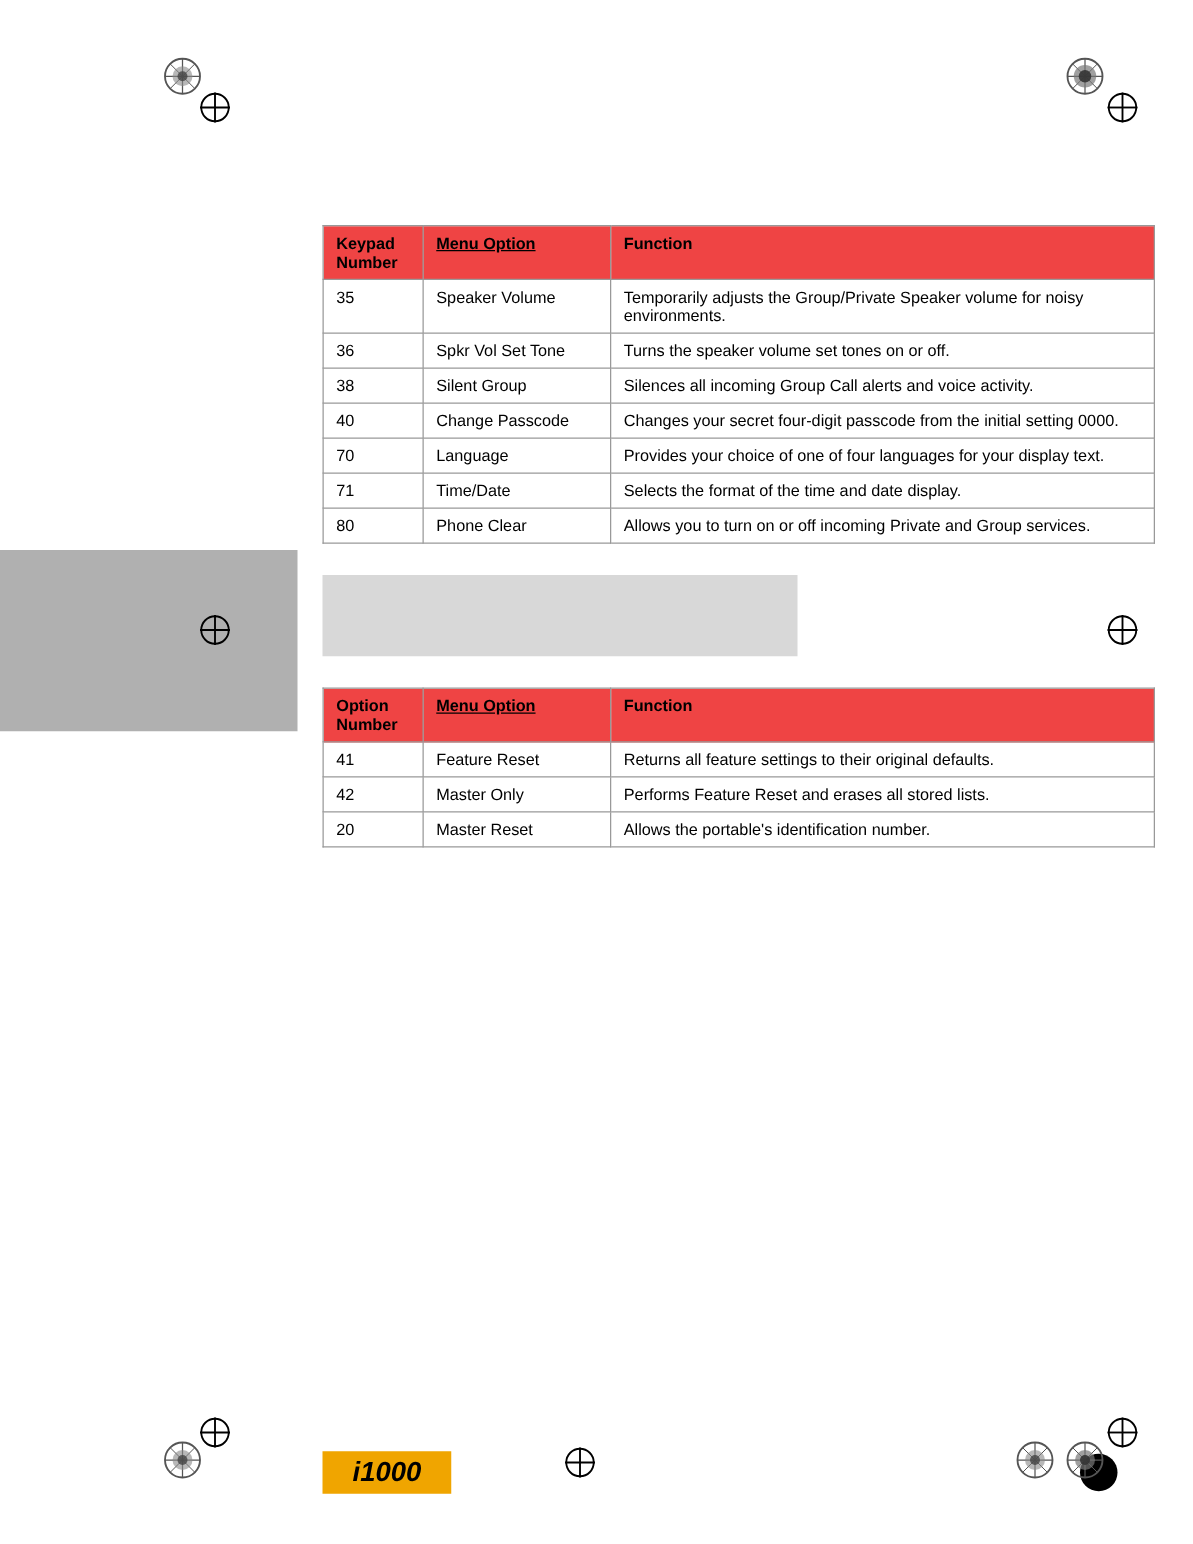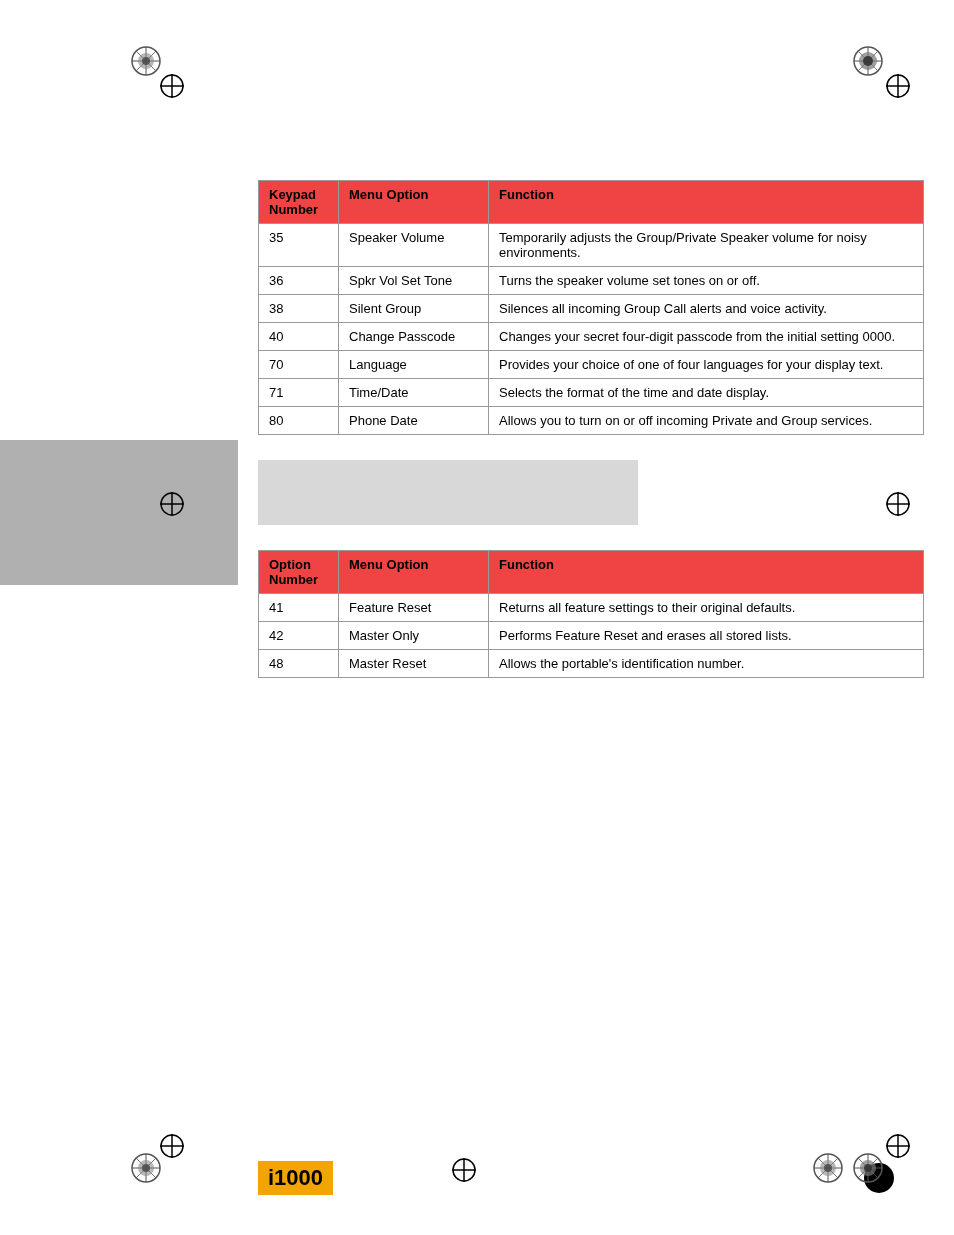--- a/index.html
+++ b/index.html
@@ -57,21 +57,21 @@
 
     table td {
       border: 1px solid #999;
       padding: 6px 10px;
       font-size: 13px;
       vertical-align: top;
       margin-top: 24px;
     }
 
     .col-keypad { width: 80px; }
-    .col-menu { width: 150px; }
+    .col-menu { width: 150px; text-decoration: underline; }
     .col-function { width: auto; }
 
     
     .gray-box {
       background: #d8d8d8;
       width: 380px;
       height: 65px;
       margin: 25px 0 25px 0;
     }
 
@@ -82,23 +82,24 @@
       left: 238px;
       right: 0;
       padding: 0 30px 0 20px;
       display: flex;
       align-items: center;
       gap: 15px;
     }
 
     .product-name {
       background: #f0a500;
-      padding: 4px 10px;
+      padding: 4px 24px;
       font-size: 22px;
       font-weight: bold;
+      font-style: italic;
       color: #000;
       display: inline-block;
     }
 
     .black-circle {
       width: 30px;
       height: 30px;
       border-radius: 50%;
       background: #000;
       margin-left: auto;
@@ -230,21 +231,21 @@
           <td>Language</td>
           <td>Provides your choice of one of four languages for your display text.</td>
         </tr>
         <tr>
           <td>71</td>
           <td>Time/Date</td>
           <td>Selects the format of the time and date display.</td>
         </tr>
         <tr>
           <td>80</td>
-          <td>Phone Date</td>
+          <td>Phone Clear</td>
           <td>Allows you to turn on or off incoming Private and Group services.</td>
         </tr>
       </tbody>
     </table>
 
     <div class="gray-box"></div>
 
     <table>
       <thead>
         <tr>
@@ -258,21 +259,21 @@
           <td>41</td>
           <td>Feature Reset</td>
           <td>Returns all feature settings to their original defaults.</td>
         </tr>
         <tr>
           <td>42</td>
           <td>Master Only</td>
           <td>Performs Feature Reset and erases all stored lists.</td>
         </tr>
         <tr>
-          <td>48</td>
+          <td>20</td>
           <td>Master Reset</td>
           <td>Allows the portable's identification number.</td>
         </tr>
       </tbody>
     </table>
 
   </div>
 
   <div class="footer">
     <span class="product-name">i1000</span>

